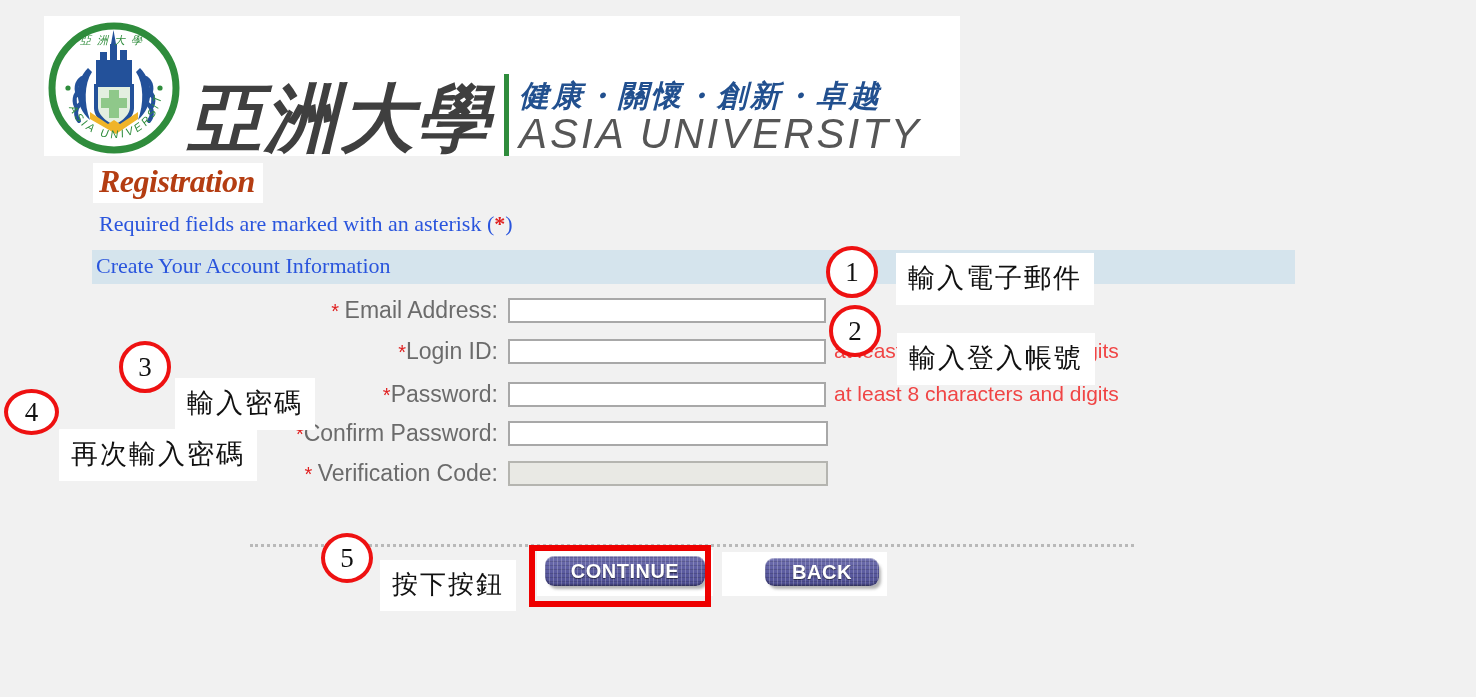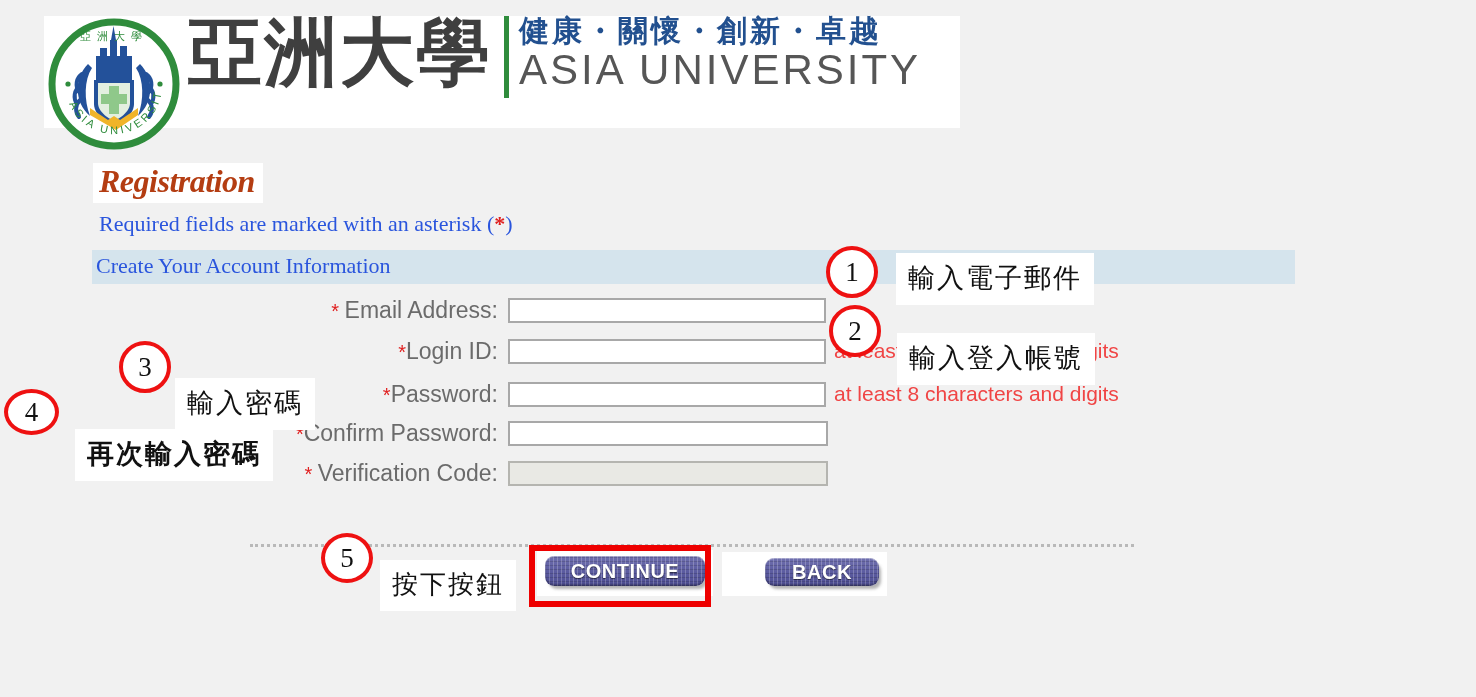--- a/index.html
+++ b/index.html
@@ -14,24 +14,25 @@
     overflow: hidden;
     font-family: "Liberation Sans", sans-serif;
   }
 
   
   #logo-banner {
     position: absolute;
     left: 44px;
     top: 16px;
     width: 916px;
-    height: 112px;
+    height: 140px;
     background: #ffffff;
     display: flex;
-    align-items: flex-start;
+    align-items: flex-end;
+    font-style: italic;
   }
   #logo-emblem {
     width: 136px;
     height: 136px;
     margin-left: 2px;
     flex: none;
     position: relative;
   }
   #logo-cn {
     font-family: "Liberation Serif", serif;
@@ -267,21 +268,21 @@
   #anno1-circle { left: 826px; top: 246px; }
   #anno1-box    { left: 896px; top: 245px; }
 
   #anno2-circle { left: 829px; top: 305px; }
   #anno2-box    { left: 897px; top: 325px; }
 
   #anno3-circle { left: 119px; top: 341px; }
   #anno3-box    { left: 175px; top: 370px; }
 
   #anno4-circle { left: 4px; top: 389px; width: 55px; height: 46px; }
-  #anno4-box    { left: 75px; top: 421px; font-weight: bold; }
+  #anno4-box    { left: 59px; top: 421px; }
 
   #anno5-circle { left: 321px; top: 533px; width: 52px; height: 50px; }
   #anno5-box    { left: 380px; top: 552px; font-size: 26px; }
 </style>
 </head>
 <body>
 
 <div id="logo-banner">
   <div id="logo-emblem">
     <svg viewBox="0 0 136 136" width="136" height="136" aria-hidden="true">

